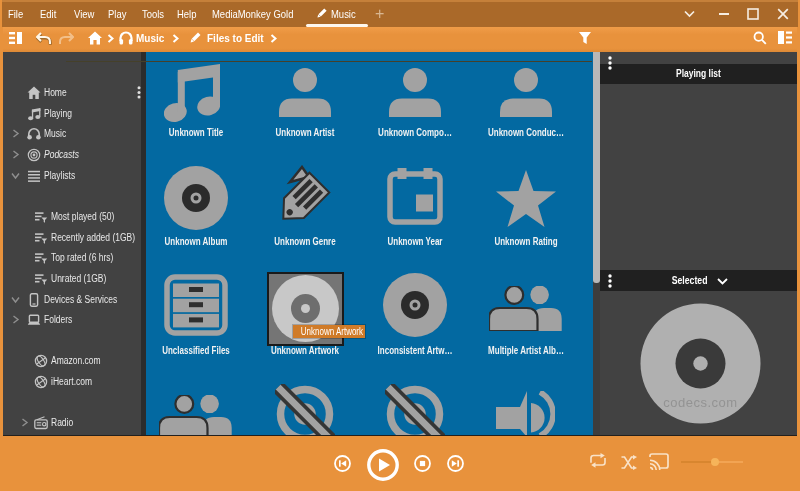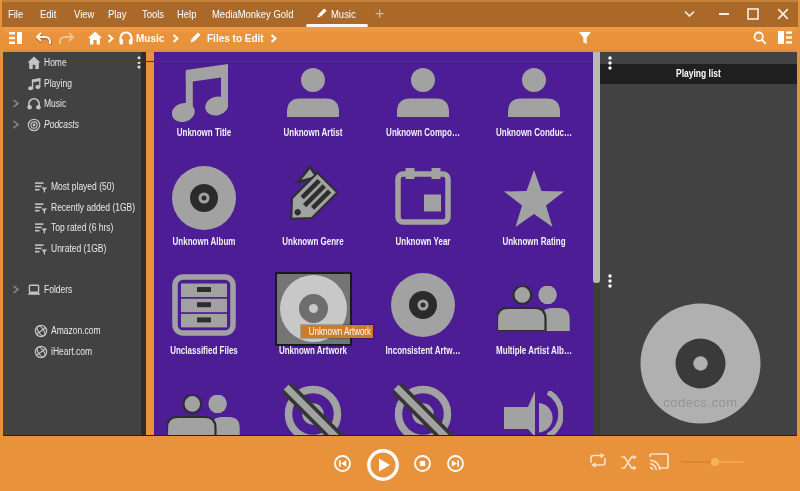--- a/index.html
+++ b/index.html
@@ -10,28 +10,28 @@
   #topline{left:2px;top:0;width:796px;height:2px;background:#C5803A;}
   .menuitem{top:7.5px;height:13px;color:#FFFFFF;font-size:10.5px;line-height:13px;white-space:nowrap;
     transform:scaleX(0.9);transform-origin:0 50%;}
   #tab-underline{background:#FDF7EE;height:3px;border-radius:1.5px;}
   
   #toolbar{left:3px;top:27px;width:794px;height:25px;background:linear-gradient(#F09C48,#E8923C 30%,#E8923C 85%,#DE8A36);}
   .tbtext{top:32px;height:14px;color:#FFFFFF;font-size:10px;font-weight:bold;line-height:14px;white-space:nowrap;}
   
   #sidebar{left:3px;top:52px;width:138px;height:384px;background:#424242;overflow:hidden;}
   #splitter{left:141px;top:52px;width:5px;height:384px;background:#2C2C2C;}
-  #content{left:154px;top:52px;width:447px;height:384px;background:#4c1d95;overflow:hidden;}
+  #content{left:146px;top:52px;width:447px;height:384px;background:#0369a1;overflow:hidden;}
   #scrolltrack{left:593px;top:52px;width:7px;height:384px;background:#3D3D3D;}
   #thumb{left:593px;top:52px;width:7px;height:231px;background:#B8B8B8;border-radius:0 0 3px 3px;}
   #rpanel{left:600px;top:52px;width:197px;height:384px;background:#424242;}
   .phead{left:0;width:197px;height:21px;background:#202020;color:#FFFFFF;
      font-size:10px;font-weight:bold;text-align:center;line-height:21px;}
   
-  .srow{left:0;width:138px;height:21px;color:#E8E8E8;font-size:10px;line-height:21px;white-space:nowrap;}
+  .srow{left:0;width:138px;height:21px;color:#E8E8E8;font-size:10px;line-height:21px;white-space:nowrap;margin-top:30px;}
   .srow .txt{position:absolute;top:0;transform:scaleX(0.85);transform-origin:0 50%;}
   .arr{position:absolute;width:9px;height:9px;top:6px;}
   .sic{position:absolute;top:4px;width:14px;height:14px;}
   
   .glabel{color:#F2F2F2;font-size:10px;font-weight:bold;text-align:center;white-space:nowrap;
     transform:scaleX(0.8);transform-origin:50% 50%;}
   #oliveline{left:66px;top:60.5px;width:526px;height:1.5px;background:#45402A;}
   
   #botline{left:3px;top:435px;width:794px;height:1px;background:#23201D;}
   #bottombar{left:0;top:436px;width:800px;height:55px;background:#E8923C;}
@@ -167,20 +167,32 @@
         <svg class="arr" style="left:8px;" viewBox="0 0 9 9">
           <path d="M2.5 1 L7 4.5 L2.5 8" stroke="#8F8F8F" stroke-width="1.4" fill="none"></path>
         </svg>
         <svg class="sic" style="left:24px;" viewBox="0 0 14 14">
           <circle cx="7" cy="7" r="5.7" fill="none" stroke="#C4C4C4" stroke-width="1.2"></circle>
           <circle cx="7" cy="7" r="3.1" fill="none" stroke="#C4C4C4" stroke-width="1.1"></circle>
           <circle cx="7" cy="7" r="1.4" fill="#C4C4C4"></circle>
         </svg>
         <span class="txt" style="left:41px;">Podcasts</span>
       </div>
+      <div class="srow abs" style="top:83px;">
+        <svg class="arr" style="left:8px;" viewBox="0 0 9 9">
+          <path d="M1 2.5 L4.5 7 L8 2.5" stroke="#8F8F8F" stroke-width="1.4" fill="none"></path>
+        </svg>
+        <svg class="sic" style="left:24px;" viewBox="0 0 14 14">
+          <rect x="1" y="1.8" width="12" height="1.5" fill="#C4C4C4"></rect>
+          <rect x="1" y="5" width="12" height="1.5" fill="#C4C4C4"></rect>
+          <rect x="1" y="8.2" width="12" height="1.5" fill="#C4C4C4"></rect>
+          <rect x="1" y="11.4" width="12" height="1.5" fill="#C4C4C4"></rect>
+        </svg>
+        <span class="txt" style="left:41px;">Playlists</span>
+      </div>
       <div class="srow abs" style="top:124px;">
         <svg class="sic" style="left:31px;" viewBox="0 0 14 14">
           <rect x="1" y="2.3" width="8.5" height="1.6" fill="#C4C4C4"></rect>
           <rect x="1" y="5.6" width="6.5" height="1.6" fill="#C4C4C4"></rect>
           <rect x="1" y="8.9" width="4.5" height="1.6" fill="#C4C4C4"></rect>
           <path d="M7.5 7.5 L13.2 7.5 L11 10.1 L11 12.8 L9.7 11.9 L9.7 10.1 Z" fill="#C4C4C4"></path>
         </svg>
         <span class="txt" style="left:48px;">Most played (50)</span>
       </div>
       <div class="srow abs" style="top:145px;">
@@ -202,20 +214,30 @@
         <span class="txt" style="left:48px;">Top rated (6 hrs)</span>
       </div>
       <div class="srow abs" style="top:186px;">
         <svg class="sic" style="left:31px;" viewBox="0 0 14 14">
           <rect x="1" y="2.3" width="8.5" height="1.6" fill="#C4C4C4"></rect>
           <rect x="1" y="5.6" width="6.5" height="1.6" fill="#C4C4C4"></rect>
           <rect x="1" y="8.9" width="4.5" height="1.6" fill="#C4C4C4"></rect>
           <path d="M7.5 7.5 L13.2 7.5 L11 10.1 L11 12.8 L9.7 11.9 L9.7 10.1 Z" fill="#C4C4C4"></path>
         </svg>
         <span class="txt" style="left:48px;">Unrated (1GB)</span>
+      </div>
+      <div class="srow abs" style="top:207px;">
+        <svg class="arr" style="left:8px;" viewBox="0 0 9 9">
+          <path d="M1 2.5 L4.5 7 L8 2.5" stroke="#8F8F8F" stroke-width="1.4" fill="none"></path>
+        </svg>
+        <svg class="sic" style="left:24px;" viewBox="0 0 14 14">
+          <rect x="3.4" y="0.8" width="7.2" height="12.4" rx="1.4" fill="none" stroke="#C4C4C4" stroke-width="1.4"></rect>
+          <rect x="5.5" y="10.4" width="3" height="1.2" fill="#C4C4C4"></rect>
+        </svg>
+        <span class="txt" style="left:41px;">Devices &amp; Services</span>
       </div>
       <div class="srow abs" style="top:227px;">
         <svg class="arr" style="left:8px;" viewBox="0 0 9 9">
           <path d="M2.5 1 L7 4.5 L2.5 8" stroke="#8F8F8F" stroke-width="1.4" fill="none"></path>
         </svg>
         <svg class="sic" style="left:24px;" viewBox="0 0 14 14">
           <rect x="2.4" y="2.2" width="9.2" height="7" rx="0.8" fill="none" stroke="#C4C4C4" stroke-width="1.4"></rect>
           <path d="M0.8 11.8 L13.2 11.8 L12 9.8 L2 9.8 Z" fill="#C4C4C4"></path>
         </svg>
         <span class="txt" style="left:41px;">Folders</span>
@@ -232,20 +254,33 @@
       </div>
       <div class="srow abs" style="top:289px;">
         <svg class="sic" style="left:31px;" viewBox="0 0 14 14">
           <circle cx="7" cy="7" r="5.6" fill="none" stroke="#C4C4C4" stroke-width="1.3"></circle>
           <g transform="rotate(-35 7 7)">
             <ellipse cx="7" cy="7" rx="2.6" ry="5.6" fill="none" stroke="#C4C4C4" stroke-width="1.1"></ellipse>
             <path d="M1.4 7 L12.6 7" stroke="#C4C4C4" stroke-width="1.1"></path>
           </g>
         </svg>
         <span class="txt" style="left:48px;">iHeart.com</span>
+      </div>
+      <div class="srow abs" style="top:330px;">
+        <svg class="arr" style="left:17px;" viewBox="0 0 9 9">
+          <path d="M2.5 1 L7 4.5 L2.5 8" stroke="#8F8F8F" stroke-width="1.4" fill="none"></path>
+        </svg>
+        <svg class="sic" style="left:31px;" viewBox="0 0 14 14">
+          <rect x="0.8" y="3.8" width="12.4" height="8.7" rx="1.4" fill="none" stroke="#C4C4C4" stroke-width="1.3"></rect>
+          <path d="M2.8 3.8 L10.5 0.8" stroke="#C4C4C4" stroke-width="1.1"></path>
+          <circle cx="10.2" cy="8.2" r="1.7" fill="none" stroke="#C4C4C4" stroke-width="1.1"></circle>
+          <rect x="2.7" y="6.2" width="4.6" height="1.1" fill="#C4C4C4"></rect>
+          <rect x="2.7" y="8.6" width="4.6" height="1.1" fill="#C4C4C4"></rect>
+        </svg>
+        <span class="txt" style="left:48px;">Radio</span>
       </div>
     </div>
 
 <div id="content" class="abs">
       <svg class="abs" style="left:17.5px;top:11.5px;" width="56" height="58" viewBox="0 0 56 58">
         <ellipse cx="11.3" cy="48.5" rx="11.6" ry="9.3" fill="#A2A2A2" transform="rotate(-15 11.3 48.5)"></ellipse>
         <ellipse cx="44.7" cy="42" rx="11.6" ry="9.3" fill="#A2A2A2" transform="rotate(-15 44.7 42)"></ellipse>
         <rect x="13.8" y="8" width="7" height="40.5" fill="#A2A2A2"></rect>
         <rect x="49" y="2" width="7" height="40" fill="#A2A2A2"></rect>
         <path d="M13.8 6 L56 0 L56 12.5 L13.8 18.5 Z" fill="#A2A2A2"></path>
@@ -368,20 +403,26 @@
 <div id="scrolltrack" class="abs"></div>
 <div id="thumb" class="abs"></div>
 
 <div id="rpanel" class="abs">
   <div class="phead abs" style="top:12px;height:20px;line-height:20px;"><span style="display:inline-block;transform:scaleX(0.85);">Playing list</span></div>
   <svg class="abs" style="left:8px;top:4px;" width="4" height="14" viewBox="0 0 4 14">
     <circle cx="2" cy="2" r="1.7" fill="#FFF"></circle>
         <circle cx="2" cy="7" r="1.7" fill="#FFF"></circle>
         <circle cx="2" cy="12" r="1.7" fill="#FFF"></circle>
       </svg>
+  <div class="phead abs" style="top:218px;">
+    <span style="display:inline-block;transform:scaleX(0.87);">Selected</span>
+    <svg style="vertical-align:-1px;margin-left:4px;" width="11" height="7" viewBox="0 0 11 7">
+          <path d="M1 1 L5.5 5.5 L10 1" stroke="#FFF" stroke-width="1.8" fill="none"></path>
+        </svg>
+  </div>
   <svg class="abs" style="left:8px;top:222px;" width="4" height="14" viewBox="0 0 4 14">
     <circle cx="2" cy="2" r="1.7" fill="#FFF"></circle>
         <circle cx="2" cy="7" r="1.7" fill="#FFF"></circle>
         <circle cx="2" cy="12" r="1.7" fill="#FFF"></circle>
       </svg>
   <svg class="abs" style="left:40px;top:251px;" width="121" height="121" viewBox="0 0 121 121">
     <circle cx="60.5" cy="60.5" r="60" fill="#B0B0B0"></circle>
     <circle cx="60.5" cy="60.5" r="25" fill="#3A3A3A"></circle>
     <circle cx="60.5" cy="60.5" r="7.2" fill="#B0B0B0"></circle>
     <text x="60.5" y="104" font-size="13" letter-spacing="0.5" fill="#939393" text-anchor="middle" font-family="Liberation Sans">codecs.com</text>

